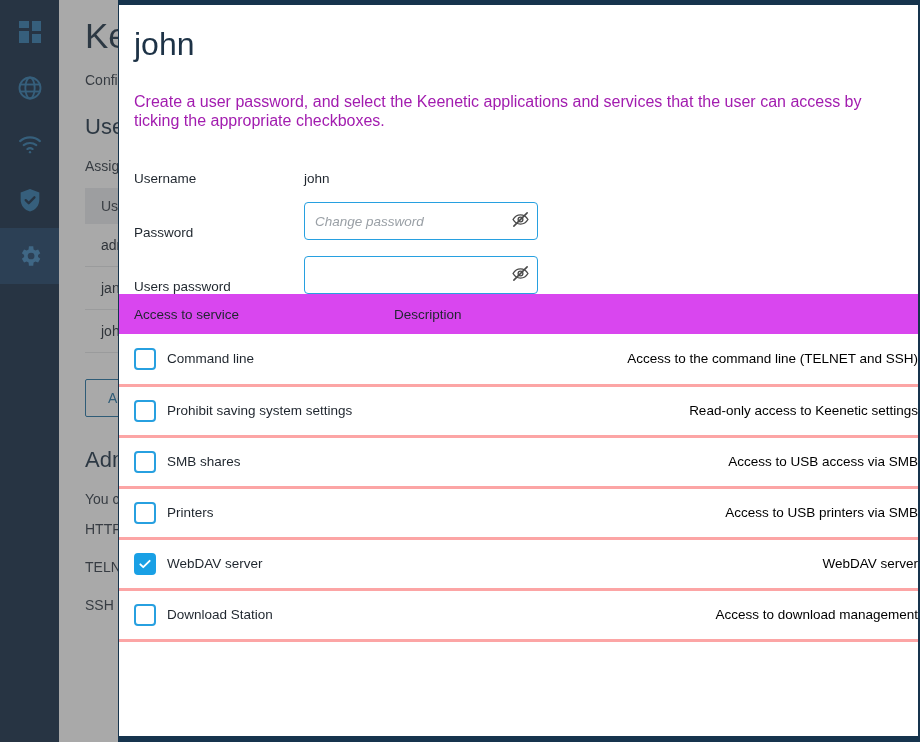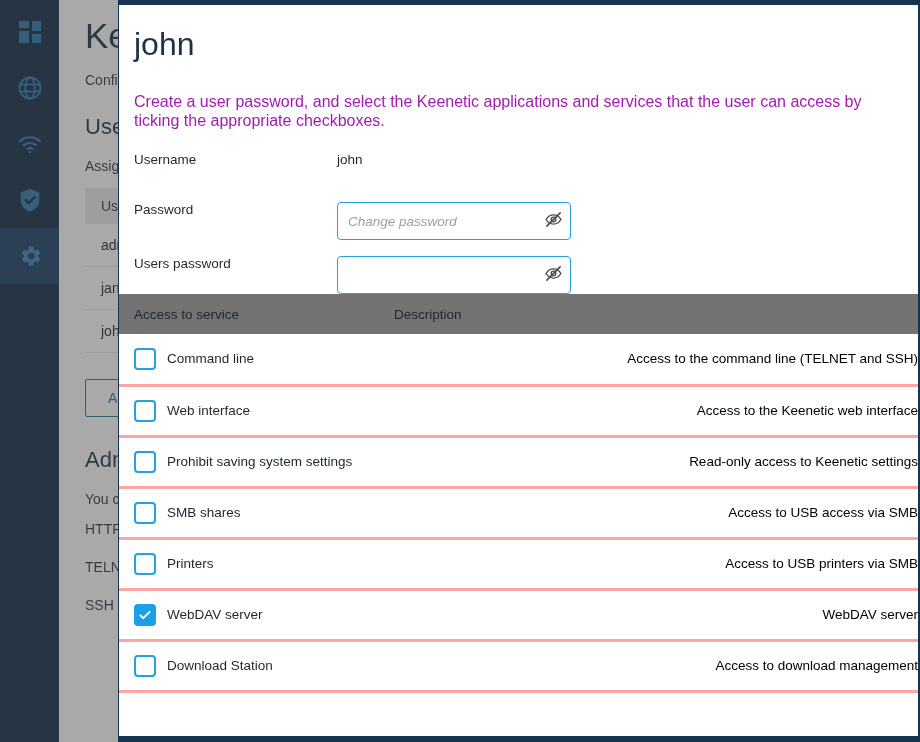--- a/index.html
+++ b/index.html
@@ -158,24 +158,23 @@
     line-height: 19px;
     color: #a21caf;
     padding-top: 23px;
     max-width: 780px;
   }
 
   
   #form { padding-top: 22px; }
   .frow {
     display: flex;
-    align-items: flex-start;
+    align-items: flex-end;
     min-height: 34px;
     margin-bottom: 0;
-    gap: 33px;
   }
   .frow + .frow { margin-top: 16px; }
   .flabel {
     width: 170px;
     flex: 0 0 170px;
     font-size: 13.5px;
     color: #1f262e;
   }
   .fvalue {
     font-size: 13.5px;
@@ -222,21 +221,21 @@
   
   #perm-title {
     font-size: 19px;
     font-weight: 400;
     color: #1d2d3e;
     padding-top: 28px;
     padding-bottom: 14px;
   }
   #perm-table { width: 100%; border-collapse: collapse; table-layout: fixed; }
   #perm-table thead th {
-    background: #737373;
+    background: #d946ef;
     text-align: left;
     font-weight: 400;
     font-size: 13.5px;
     color: #1f262e;
     padding: 12px 0 12px 0;
     height: 40px;
   }
   #perm-table th.c1 { width: 260px; padding-left: 15px; }
   #perm-table th.c2 { padding-left: 15px; }
   #perm-table tbody td {
@@ -425,29 +424,20 @@
                   <div class="cbox"></div>
                   <span class="cb-label">Command line</span>
                 </div>
               </td>
               <td class="c2">Access to the command line (TELNET and SSH)</td>
             </tr>
             <tr>
               <td class="c1">
                 <div class="cb-cell">
                   <div class="cbox"></div>
-                  <span class="cb-label">Web interface</span>
-                </div>
-              </td>
-              <td class="c2">Access to the Keenetic web interface</td>
-            </tr>
-            <tr>
-              <td class="c1">
-                <div class="cb-cell">
-                  <div class="cbox"></div>
                   <span class="cb-label">Prohibit saving system settings</span>
                 </div>
               </td>
               <td class="c2">Read-only access to Keenetic settings</td>
             </tr>
             <tr>
               <td class="c1">
                 <div class="cb-cell">
                   <div class="cbox"></div>
                   <span class="cb-label">SMB shares</span>

